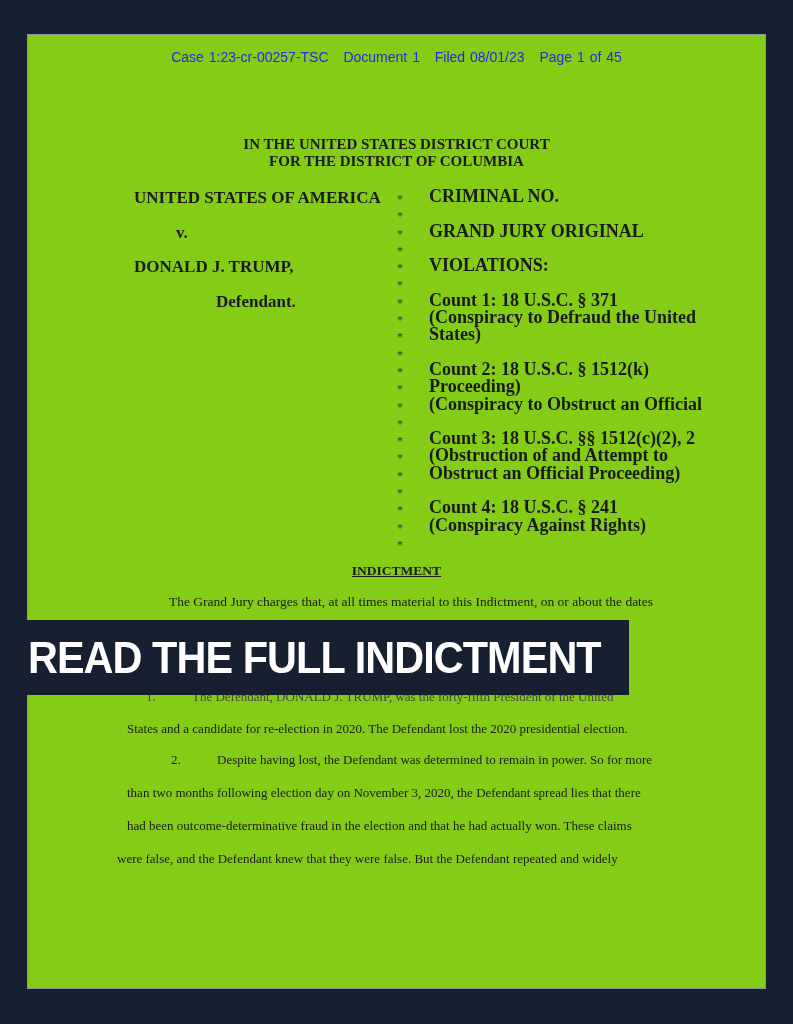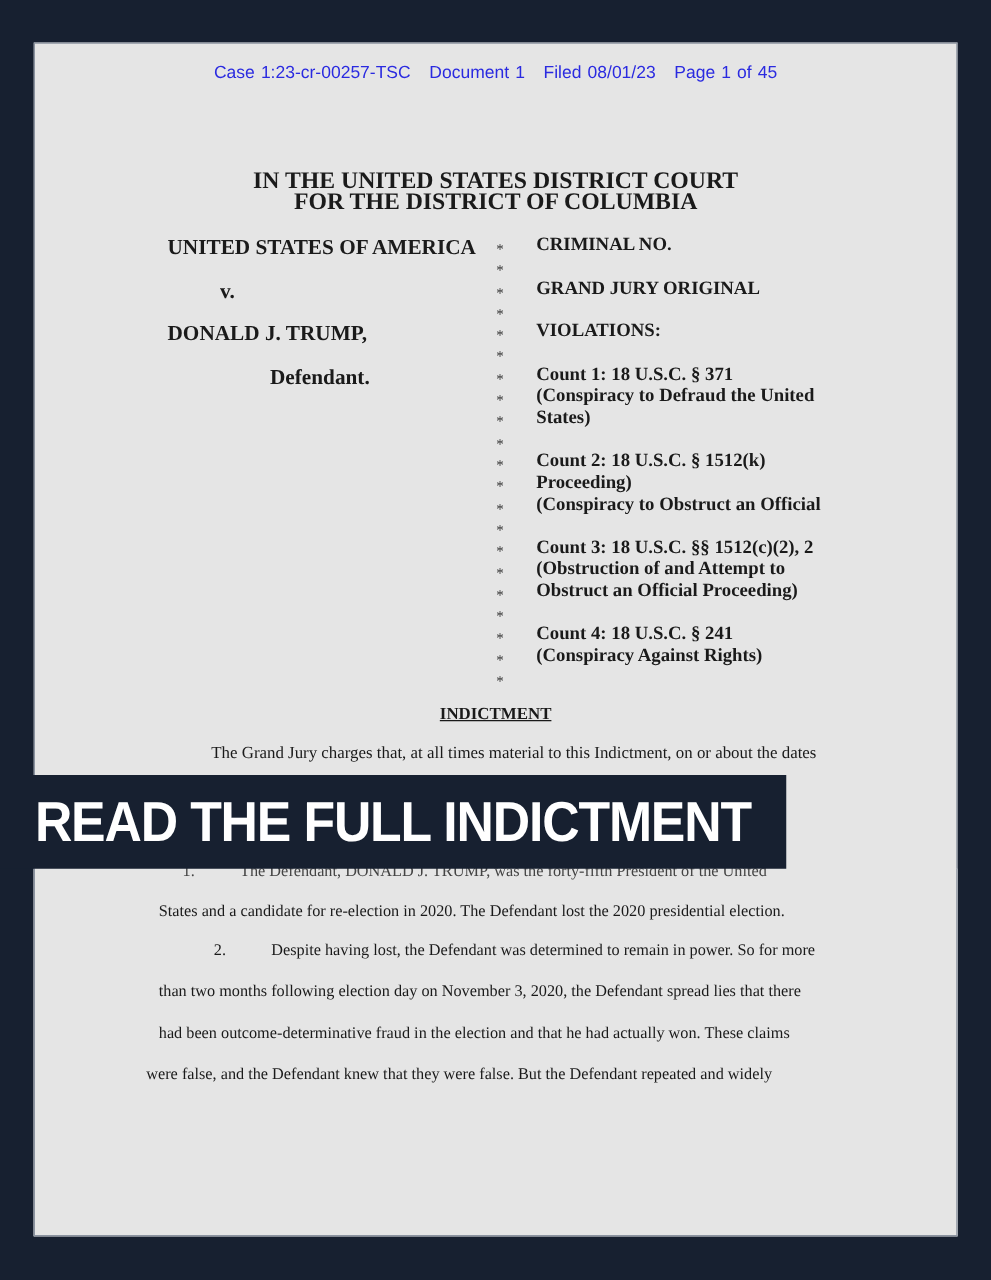--- a/index.html
+++ b/index.html
@@ -2,36 +2,36 @@
 <html><head>
 <meta charset="utf-8">
 <style>
   html, body { margin: 0; padding: 0; }
   body {
     width: 793px; height: 1024px; background: #172030; position: relative; overflow: hidden;
     font-family: "Liberation Serif", serif;
   }
   .page {
     position: absolute; left: 27px; top: 34px; width: 739px; height: 955px;
-    background: #e5e5e5; border: 1px solid #8b93a0; box-sizing: border-box;
+    background: #84cc16; border: 1px solid #8b93a0; box-sizing: border-box;
   }
   .ecf-header {
     position: absolute; left: 0; right: 0; top: 14px; text-align: center;
     font-family: "Liberation Sans", sans-serif; font-size: 14px; color: #2a2ae0;
     word-spacing: 1px;
   }
   .ecf-header span { margin: 0 5px; }
   .court {
     position: absolute; left: 0; right: 0; top: 101px; text-align: center;
-    font-weight: bold; font-size: 19px; line-height: 17px; color: #1a1a1a;
+    font-weight: bold; font-size: 15px; line-height: 17px; color: #1a1a1a;
   }
   .caption { position: absolute; left: 0; top: 0; width: 100%; height: 100%; }
   .cap-left { position: absolute; font-weight: bold; font-size: 17px; color: #1a1a1a; }
   .stars { position: absolute; left: 369px; top: 156px; font-size: 12px; line-height: 17.3px; color: #333; }
-  .cap-right { position: absolute; left: 401px; font-weight: bold; font-size: 15px; line-height: 17.3px; color: #1a1a1a; }
+  .cap-right { position: absolute; left: 401px; font-weight: bold; font-size: 18px; line-height: 17.3px; color: #1a1a1a; }
   .indictment-title {
     position: absolute; left: 0; right: 0; top: 528px; text-align: center;
     font-weight: bold; font-size: 13.5px; text-decoration: underline; color: #1a1a1a;
   }
   .intro {
     position: absolute; left: 141px; top: 559px; font-size: 13.5px; color: #1a1a1a; white-space: nowrap;
   }
   .banner {
     position: absolute; left: 0; top: 620px; width: 629px; height: 75px; background: #172030;
     display: flex; align-items: center; justify-content: center;

